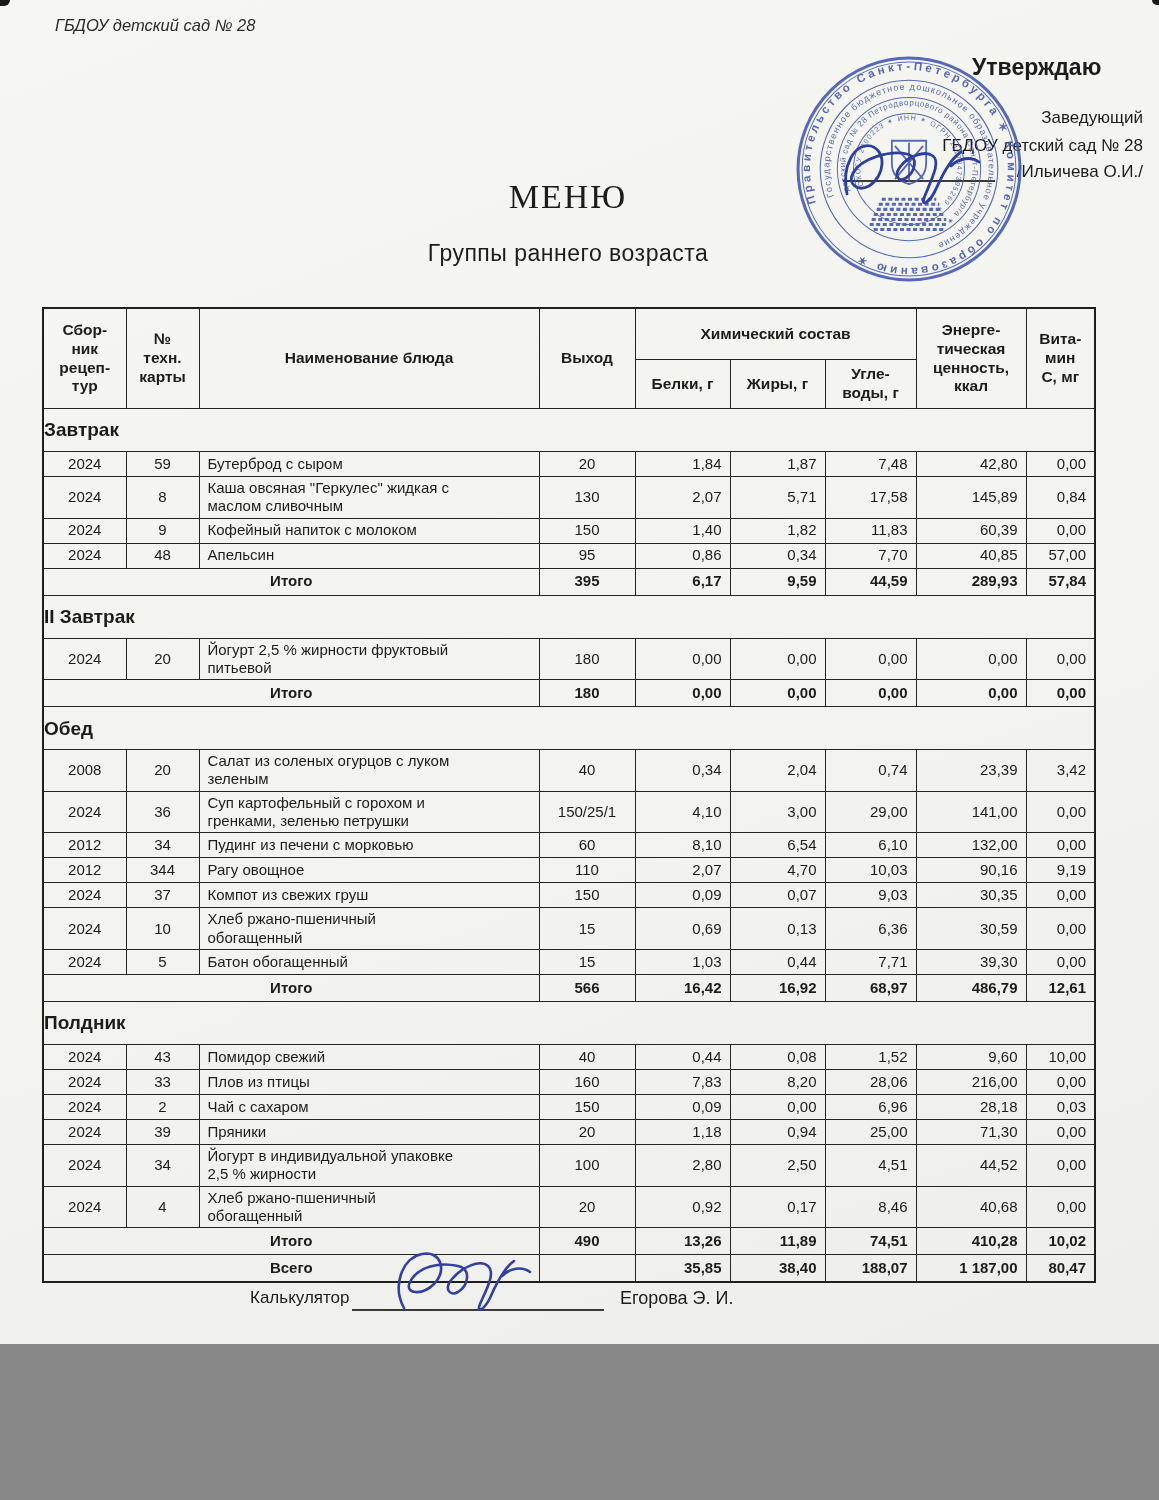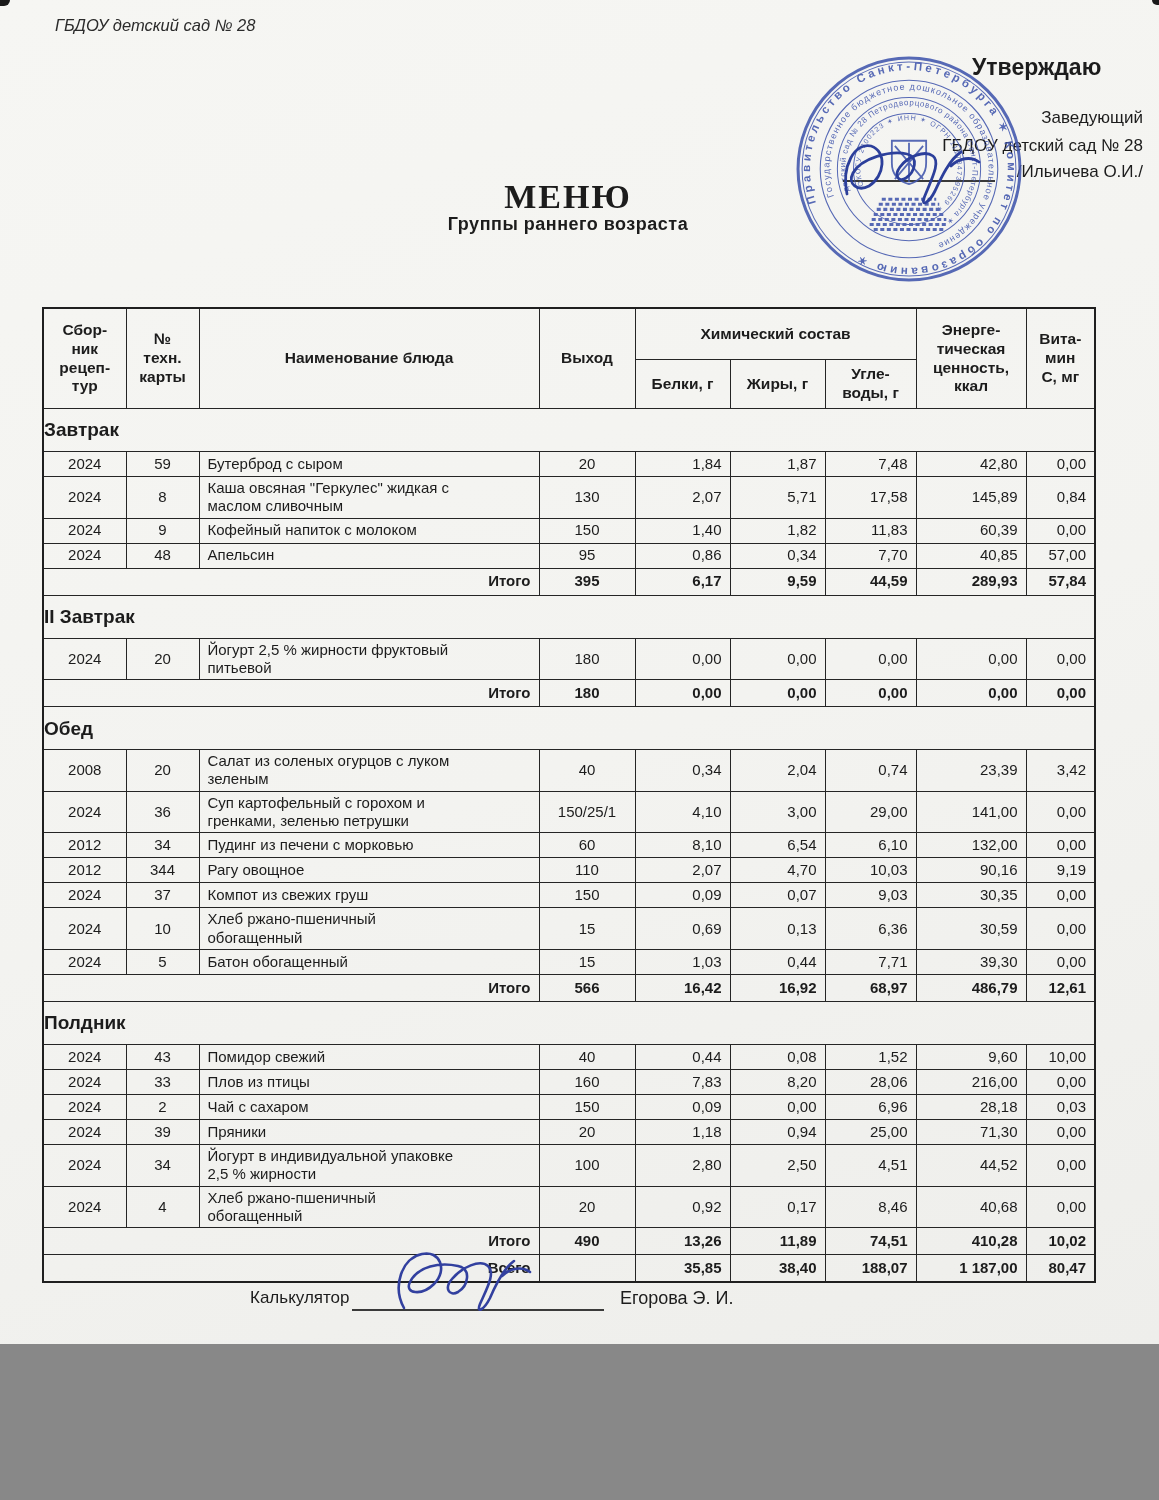--- a/index.html
+++ b/index.html
@@ -22,44 +22,44 @@
   .approve-position{position:absolute;right:16px;top:108px;font-size:17px;text-align:right;}
   .approve-org{position:absolute;right:16px;top:136px;font-size:17px;text-align:right;}
   .approve-name{position:absolute;right:16px;top:162px;font-size:17px;text-align:right;}
   .sign-line{position:absolute;left:843px;top:160px;width:152px;height:20px;border-bottom:2px solid #3a3a3a;}
 
   .stamp{position:absolute;left:793px;top:50px;width:232px;height:232px;opacity:.88;filter:blur(.3px);}
   .stamp-sig{position:absolute;left:833px;top:128px;width:180px;height:90px;}
   .footer-sig{position:absolute;left:382px;top:1244px;width:260px;height:84px;}
 
   .title-block{position:absolute;left:42px;top:180px;width:1052px;text-align:center;}
-  .title-menu{font-family:"Liberation Serif", serif;font-weight:bold;font-size:34px;letter-spacing:2px;line-height:1;}
+  .title-menu{font-family:"Liberation Serif", serif;font-weight:normal;font-size:34px;letter-spacing:2px;line-height:1;}
   .title-date{font-weight:bold;font-size:20px;margin-top:5px;}
-  .title-group{font-weight:bold;font-size:18px;letter-spacing:.5px;}
+  .title-group{font-weight:normal;font-size:23px;margin-top:26px;letter-spacing:.5px;}
 
   table.menu{
     position:absolute;left:42px;top:307px;
     width:1052px;border-collapse:collapse;table-layout:fixed;
     border:2.5px solid #1f1f1f;
   }
   table.menu th,table.menu td{
     border:1.6px solid #252525;
     font-size:15px;line-height:1.22;
     padding:2px 8px;
     overflow:hidden;
   }
   table.menu th{font-weight:bold;text-align:center;vertical-align:middle;white-space:pre-line;font-size:15.5px;padding:3px 2px;}
   tr.band td{font-size:19px;font-weight:bold;text-align:left;height:38px;padding:2px 0;}
   tr.data{height:25px;margin-left:12px;}
   td.c-center{text-align:center;}
   td.c-num{text-align:right;padding-right:9px;}
   td.c-name{text-align:left;white-space:pre-line;}
   tr.total td,tr.grand td{font-weight:bold;}
   tr.total,tr.grand{height:27px;}
-  td.c-total-label{text-align:right;padding-left:7px;}
+  td.c-total-label{text-align:center;padding-left:7px;}
 
   .footer-role{position:absolute;left:250px;top:1288px;font-size:17px;}
   .footer-line{position:absolute;left:352px;top:1288px;width:252px;height:21px;border-bottom:2px solid #3a3a3a;}
   .footer-name{position:absolute;left:620px;top:1288px;font-size:18px;}
 </style>
 </head>
 <body>
 
 <div class="page">
   <div class="corner tl"></div>

